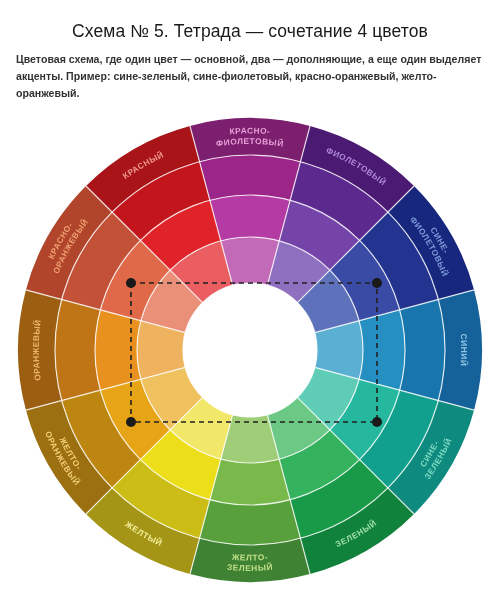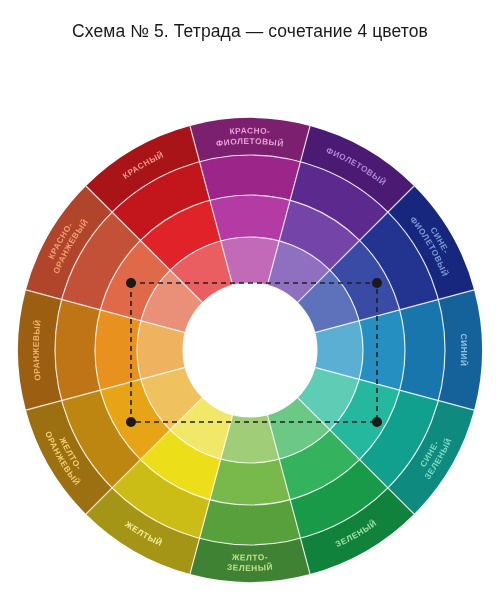--- a/index.html
+++ b/index.html
@@ -61,20 +61,21 @@
     letter-spacing: 0.55px;
   }
 </style>
 </head>
 <body>
 
 <div id="page">
 
   <div id="header">
     <h1 id="title">Схема № 5. Тетрада — сочетание 4 цветов</h1>
+    <p id="description">Цветовая схема, где один цвет — основной, два — дополняющие, а еще один выделяет акценты. Пример: сине-зеленый, сине-фиолетовый, красно-оранжевый, желто-оранжевый.</p>
   </div>
 
   <div id="wheel-wrap">
     <svg id="wheel" width="500" height="607" viewBox="0 0 500 607">
       <defs>
         <clipPath id="hole-clip">
           <path id="hole-clip-path" d=""></path>
         </clipPath>
       </defs>
       <g id="segments-group">

